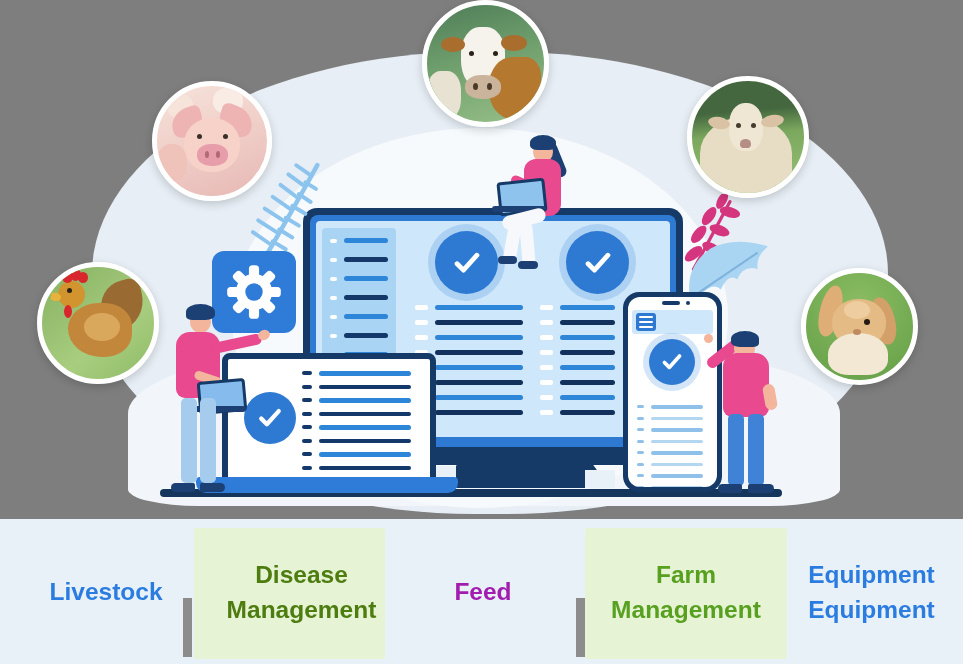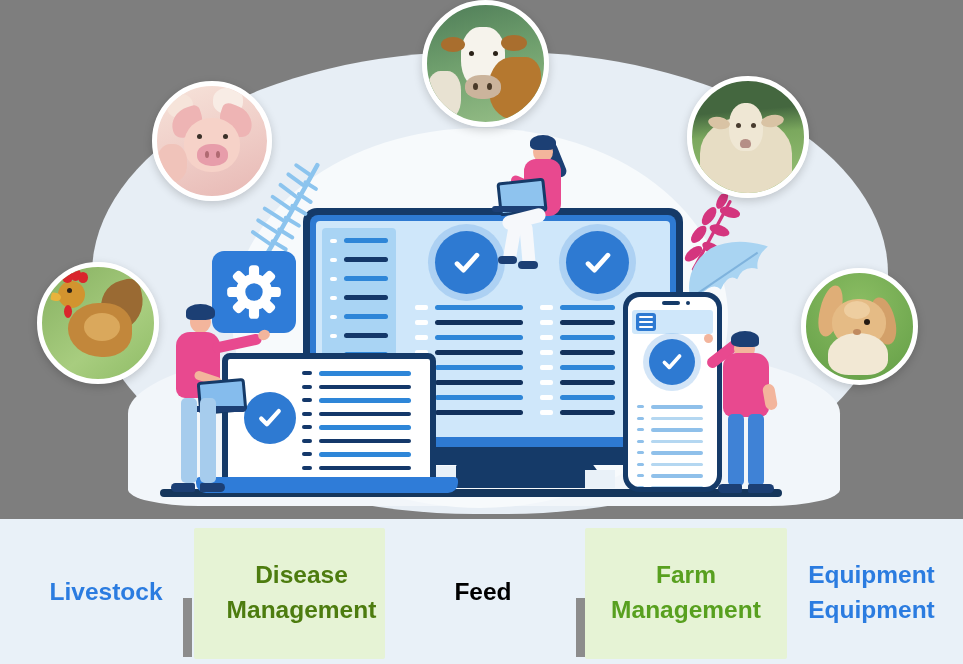--- a/index.html
+++ b/index.html
@@ -381,21 +381,21 @@
     <div class="abs divider div-1"></div>
     <div class="abs divider div-2"></div>
 
     <div class="abs cat cat-0" style="color: rgb(43, 124, 224);">
       <span>Livestock</span>
     </div>
     <div class="abs cat cat-1" style="color: #4d7c0f; padding-left: 12px;">
       <span>Disease</span>
       <span>Management</span>
     </div>
-    <div class="abs cat cat-2" style="color: #000000;">
+    <div class="abs cat cat-2" style="color: #a21caf;">
       <span>Feed</span>
     </div>
     <div class="abs cat cat-3" style="color: rgb(88, 160, 31);">
       <span>Farm</span>
       <span>Management</span>
     </div>
     <div class="abs cat cat-4" style="color: rgb(43, 124, 224);">
       <span>Equipment</span>
       <span>Equipment</span>
     </div>

